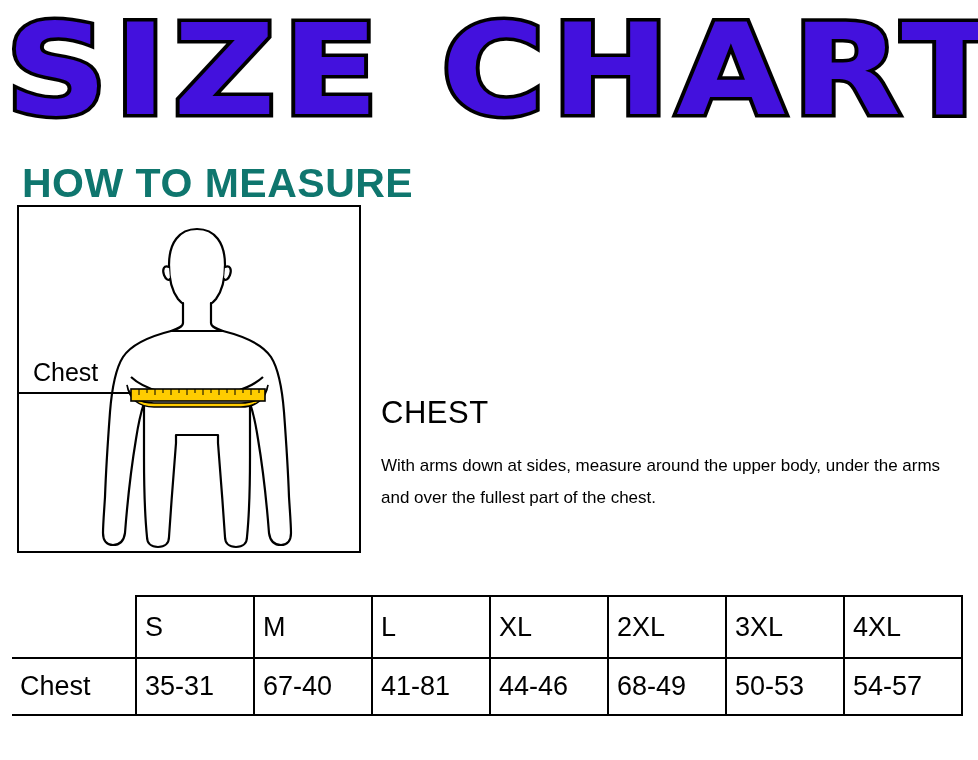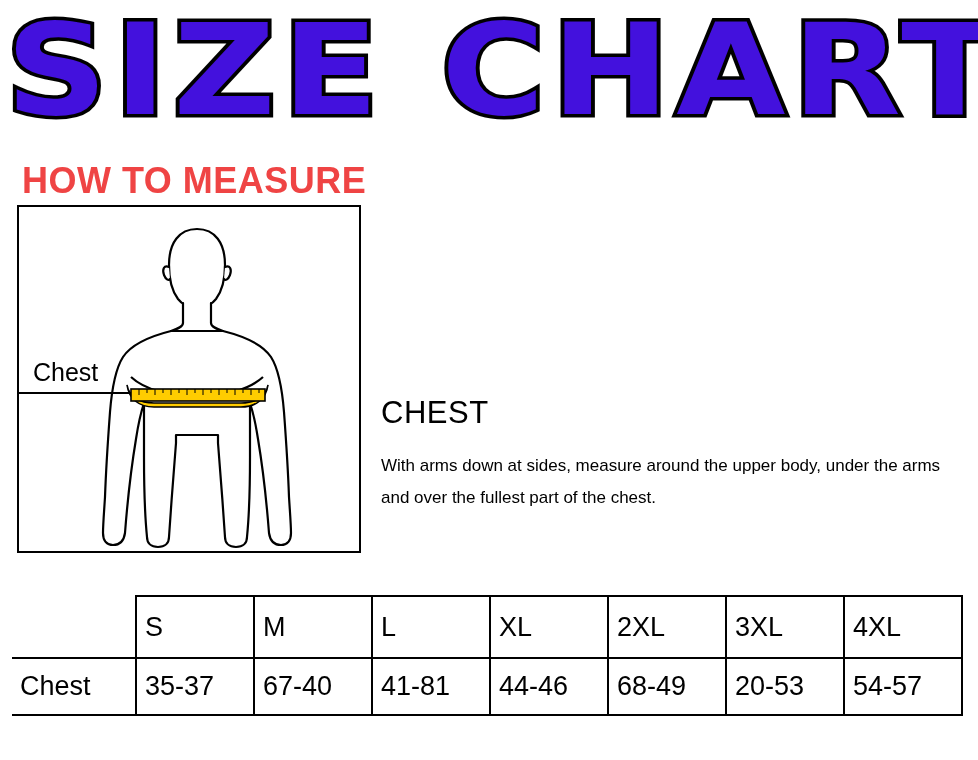--- a/index.html
+++ b/index.html
@@ -42,24 +42,24 @@
     white-space: nowrap;
     transform: scaleX(1.12);
     transform-origin: 50% 50%;
   }
 
   
   .howto {
     position: absolute;
     left: 22px;
     top: 160px;
-    font-size: 36px;
+    font-size: 41px;
     font-weight: bold;
     letter-spacing: 0.5px;
-    color: #ef4444;
+    color: #0f766e;
   }
 
   
   .figure-box {
     position: absolute;
     left: 17px;
     top: 205px;
     width: 344px;
     height: 348px;
     border: 2px solid #000;
@@ -219,22 +219,22 @@
       <td class="cell">S</td>
       <td class="cell">M</td>
       <td class="cell">L</td>
       <td class="cell">XL</td>
       <td class="cell">2XL</td>
       <td class="cell">3XL</td>
       <td class="cell">4XL</td>
     </tr>
     <tr class="data">
       <td class="rowhead">Chest</td>
-      <td class="cell">35-37</td>
+      <td class="cell">35-31</td>
       <td class="cell">67-40</td>
       <td class="cell">41-81</td>
       <td class="cell">44-46</td>
       <td class="cell">68-49</td>
-      <td class="cell">20-53</td>
+      <td class="cell">50-53</td>
       <td class="cell">54-57</td>
     </tr>
   </tbody>
 </table>
 
 </body></html>

